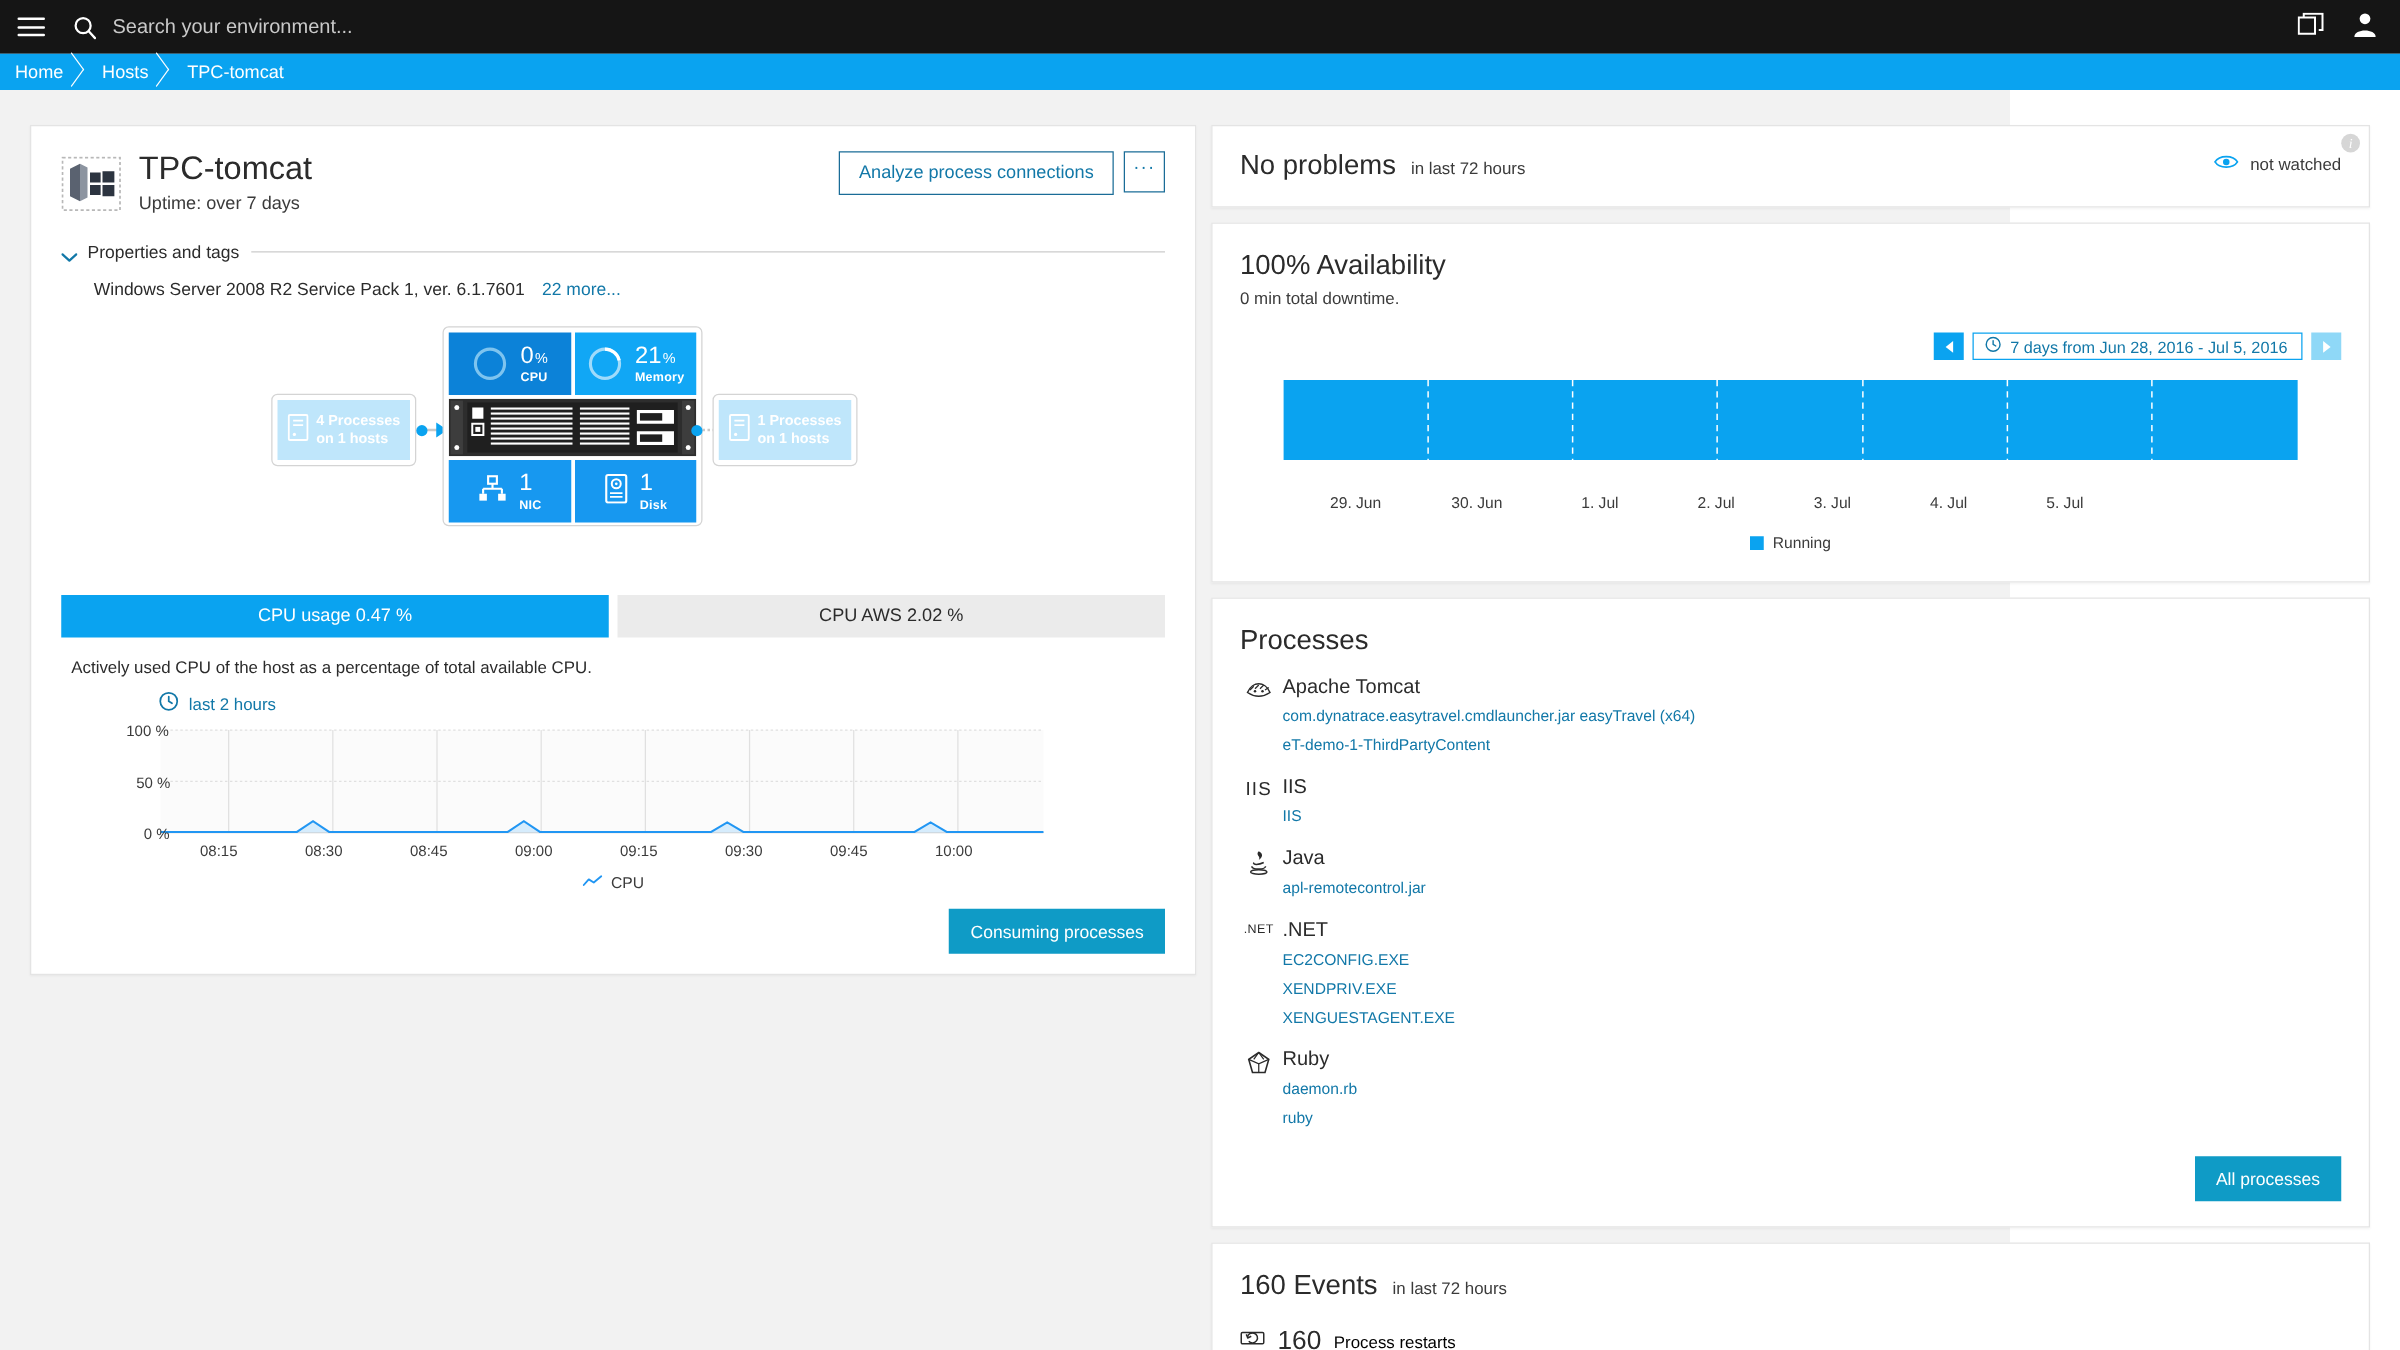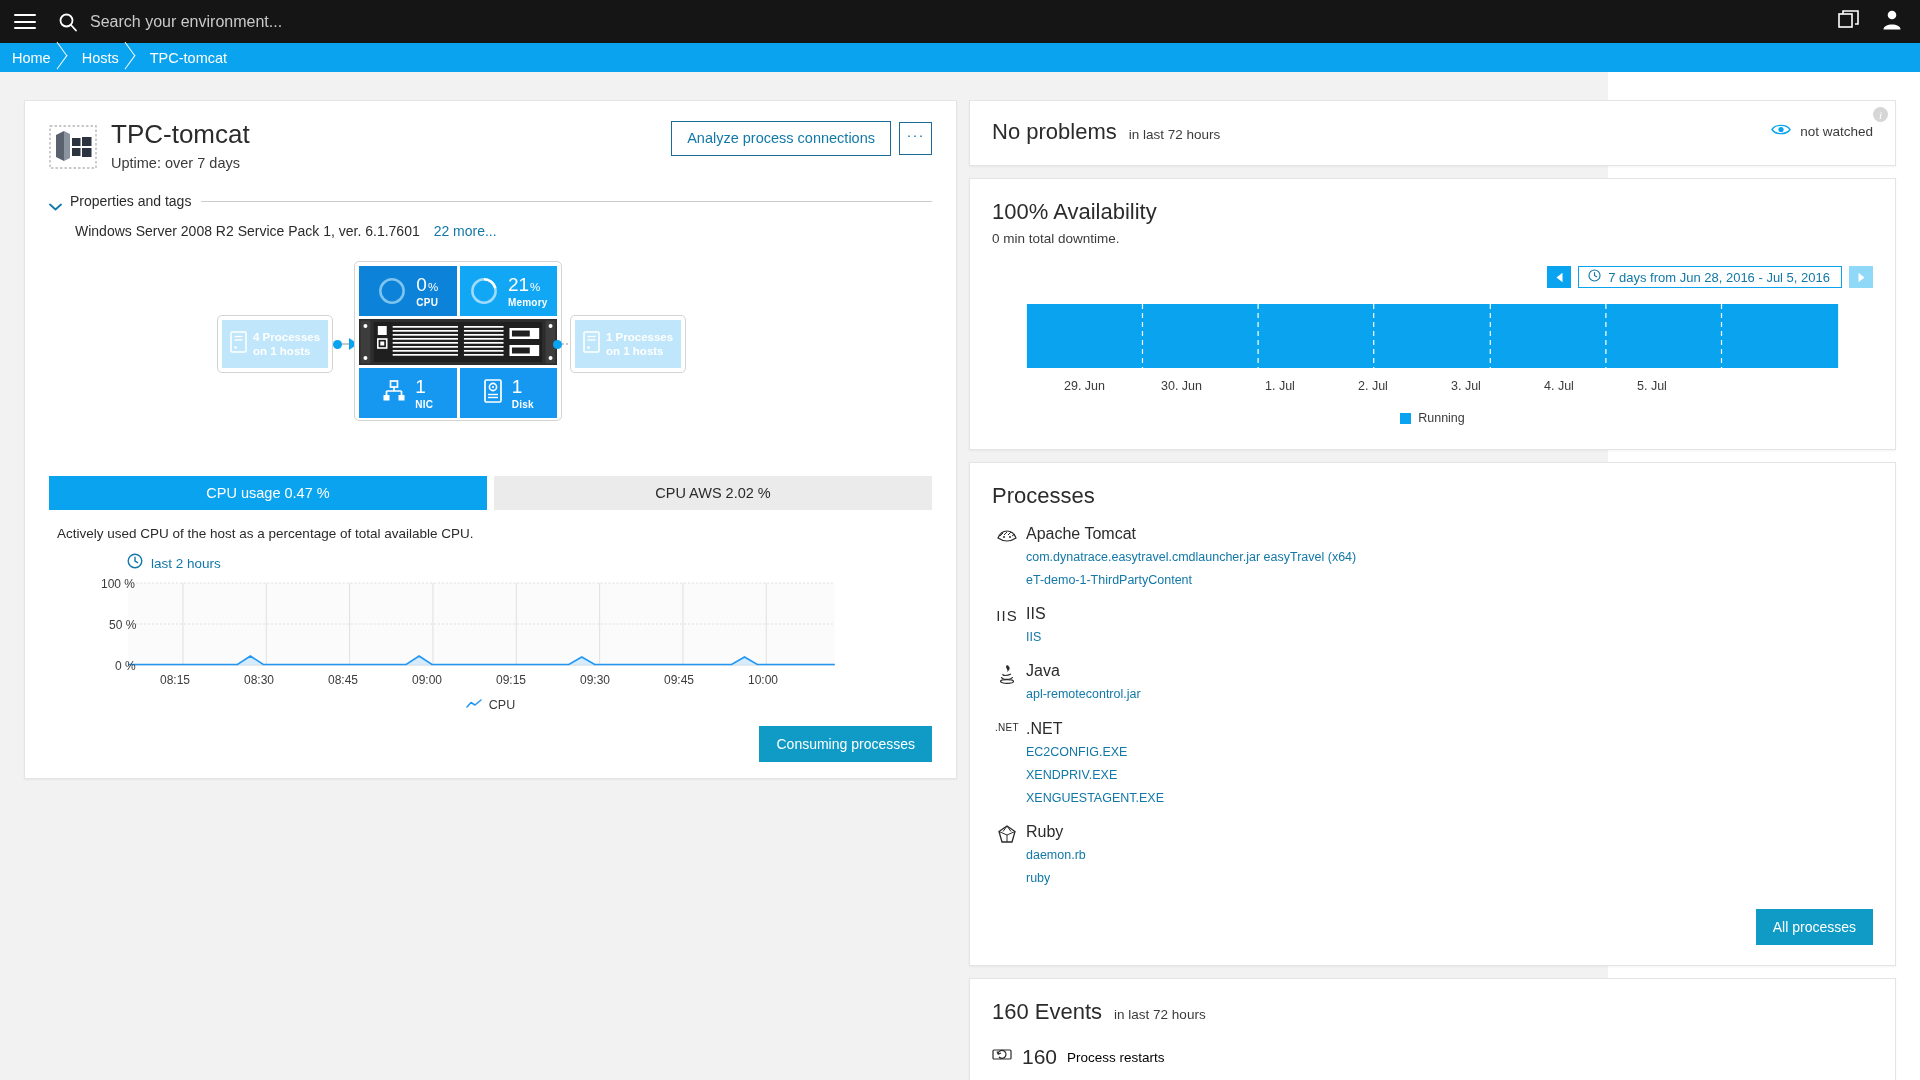--- a/index.html
+++ b/index.html
@@ -59,21 +59,21 @@
     background: #ffffff; border: 1px solid #e4e4e4;
     box-shadow: 0 1px 2px rgba(0,0,0,0.05);
   }
 
   
   .host-card { padding: 20px 24px 16px 24px; }
   .host-head { display: flex; align-items: flex-start; }
   .host-icon { width: 48px; height: 44px; margin-right: 14px; margin-top: 4px; flex: none; }
   .host-title { font-size: 26px; color: #2b2b2b; font-weight: 400; line-height: 1.05; }
   .host-uptime { font-size: 14.5px; color: #3b3b3b; margin-top: 7px; }
-  .host-actions { margin-left: auto; display: flex; align-items: center; gap: 8px; padding-left: 24px; }
+  .host-actions { margin-left: auto; display: flex; align-items: flex-start; gap: 8px; padding-left: 24px; }
   .btn-outline {
     border: 1px solid #1a6c97; color: #1278a8; background: #ffffff;
     font-size: 14.5px; padding: 8px 15px; cursor: pointer; line-height: 1.2;
     font-family: "Liberation Sans", sans-serif; white-space: nowrap;
   }
   .btn-dots {
     border: 1px solid #1a6c97; color: #1278a8; background: #ffffff;
     width: 33px; height: 33px; cursor: pointer; display: flex;
     align-items: center; justify-content: center; font-size: 15px; letter-spacing: 1px;
     padding-bottom: 8px;
@@ -184,21 +184,21 @@
     align-items: center; justify-content: center; cursor: pointer;
   }
   .tf-nav.dim { background: #8fd8f7; }
   .tf-box {
     border: 1px solid #0aa3f0; color: #1278a8; font-size: 13px;
     padding: 3px 11px 3px 9px; display: flex; align-items: center; gap: 7px;
     cursor: pointer; background: #ffffff; height: 22px;
   }
   .avail-chart { position: relative; height: 72px; margin-top: 14px; }
   .avail-xlabels {
-    display: flex; margin-top: 5px; font-size: 12.5px; color: #3b3b3b;
+    display: flex; margin-top: 21px; font-size: 12.5px; color: #3b3b3b;
   }
   .avail-legend {
     display: flex; align-items: center; justify-content: center; gap: 7px;
     margin-top: 14px; font-size: 12.5px; color: #3b3b3b;
   }
   .sw { width: 11px; height: 11px; background: #0aa3f0; }
 
   
   .proc-card { padding: 20px 22px 20px 22px; margin-top: 12px; position: relative; }
   .proc-title { font-size: 22px; color: #2b2b2b; font-weight: 400; }

